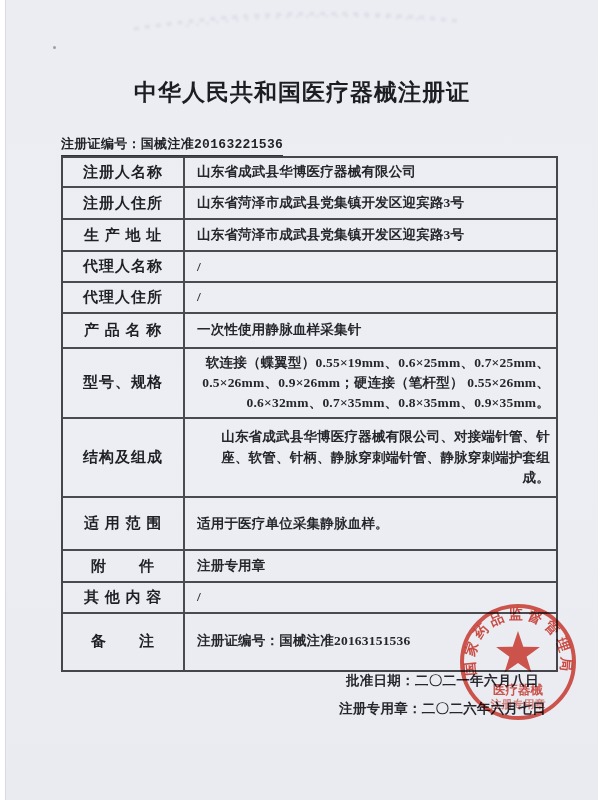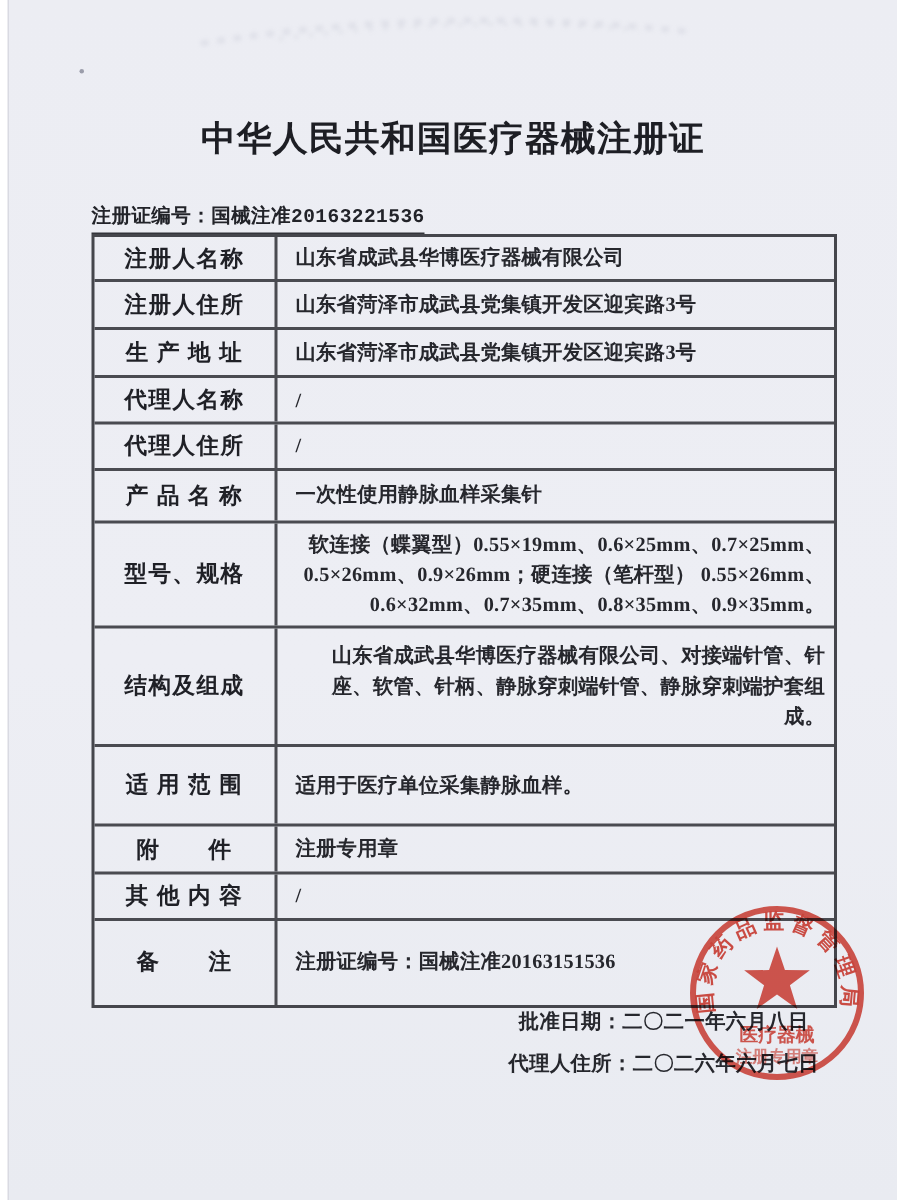--- a/index.html
+++ b/index.html
@@ -121,21 +121,21 @@
     </div>
     <div class="row r11">
       <div class="label-cell">备　　注</div>
       <div class="value-cell">注册证编号：国械注准20163151536</div>
     </div>
   </div>
 
 
   <div class="dates-block">
     <div><span>批准日期：</span><span>二〇二一年六月八日</span></div>
-    <div><span>代理人住所：</span><span>二〇二六年六月七日</span></div>
+    <div><span>注册专用章：</span><span>二〇二六年六月七日</span></div>
   </div>
 
   <svg class="seal" width="160" height="160" viewBox="0 0 160 160">
     <circle cx="80" cy="80" r="56" fill="none" stroke="#d6382c" stroke-width="4" opacity="0.9"></circle>
     <defs>
       <path id="sealArc" d="M 39.1 94.9 A 43.5 43.5 0 1 1 120.9 94.9" fill="none"></path>
     </defs>
     <text font-size="14" font-weight="700" fill="#d6382c" letter-spacing="4" opacity="0.95">
       <textPath href="#sealArc" startOffset="2">国家药品监督管理局</textPath>
     </text>

